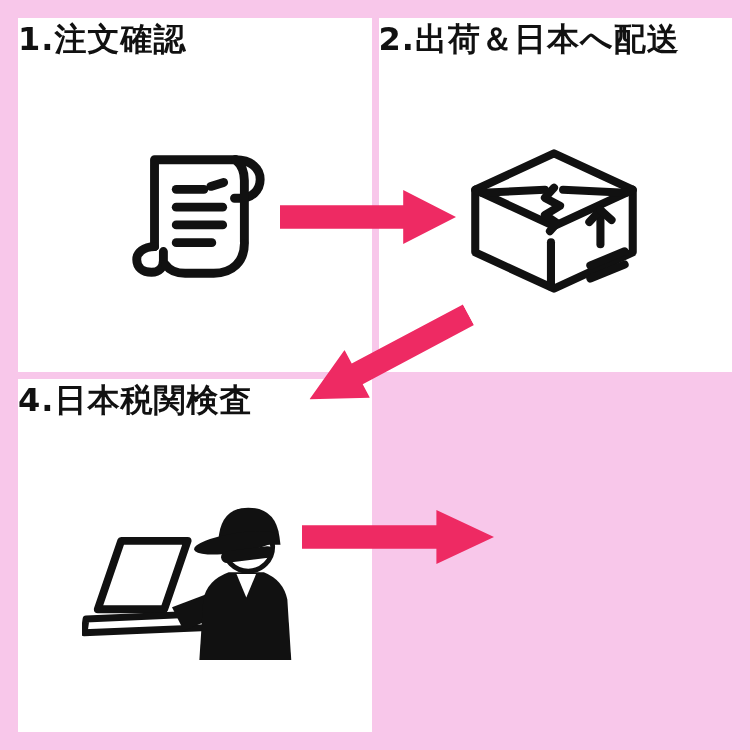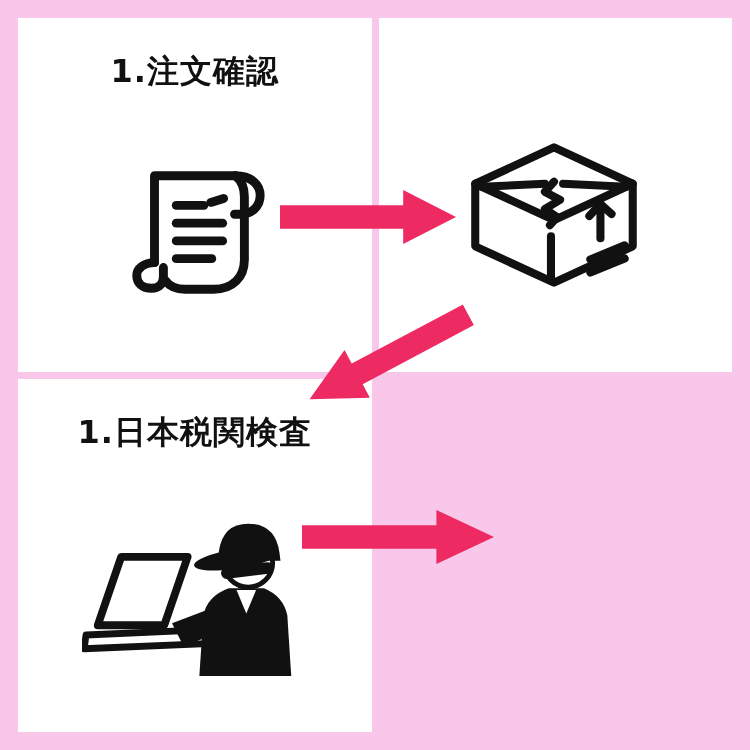--- a/index.html
+++ b/index.html
@@ -22,22 +22,20 @@
     display:grid;
     grid-template-columns:1fr 1fr;
     grid-template-rows:1fr 1fr;
     gap:7px;
     background:var(--frame-pink);
   }
   .cell{
     background:var(--panel-white);
     display:flex;
     flex-direction:column;
-    align-items:center;
-    padding-top:32px;
     box-sizing:border-box;
   }
   .step-title{
     margin:0;
     font-size:32px;
     font-weight:bold;
     color:var(--line-black);
     letter-spacing:1px;
     white-space:nowrap;
   }
@@ -76,41 +74,42 @@
             <path d="M101 49 l13 -4"></path>
             <path d="M66 70 h47"></path>
             <path d="M66 88 h47"></path>
             <path d="M66 106 h36"></path>
           </g>
         </svg>
       </div>
     </section>
 
     <section class="cell">
+      <h2 class="step-title">2.出荷＆日本へ配送</h2>
       <div class="icon-wrap">
         <svg viewBox="0 0 210 170" width="212" height="172" aria-hidden="true">
           <g class="line" stroke-width="8">
             <path d="M26 58 L104 22 L182 58 L182 120 L104 156 L26 120 Z"></path>
             <path d="M26 58 L104 94 L182 58"></path>
             <path d="M101 110 V154"></path>
             <path d="M33 61 L95 58"></path>
             <path d="M113 58 L175 61"></path>
             <path d="M104 56 l-9 10 l15 8 l-15 9 l12 8 l-7 8"></path>
             <path d="M150 112 V82"></path>
             <path d="M150 78 l-11 12"></path>
             <path d="M150 78 l11 10"></path>
             <path d="M140 133 l34 -14"></path>
             <path d="M140 146 l34 -14"></path>
           </g>
         </svg>
       </div>
     </section>
 
     <section class="cell">
-      <h2 class="step-title">1.日本税関検査</h2>
+      <h2 class="step-title">4.日本税関検査</h2>
       <div class="icon-wrap">
         <svg viewBox="0 0 230 175" width="225" height="171" aria-hidden="true">
           <polygon points="16,120 40,50 108,50 84,120" fill="#ffffff" stroke="#111111" stroke-width="8" stroke-linejoin="round"></polygon>
           <polygon points="4,130 140,124 146,138 2,144" fill="#ffffff" stroke="#111111" stroke-width="7" stroke-linejoin="round"></polygon>
           <polygon points="150,96 92,118 104,142 156,120" fill="#111111"></polygon>
           <path d="M120 172 L124 110 Q128 90 150 82 L186 82 Q206 90 210 110 L214 172 Z" fill="#111111"></path>
           <polygon points="158,84 168,108 178,84" fill="#ffffff"></polygon>
           <circle cx="170" cy="56" r="25" fill="#ffffff" stroke="#111111" stroke-width="5"></circle>
           <path d="M140 44 Q144 16 170 16 Q198 16 202 46 L203 54 L139 54 Z" fill="#111111"></path>
           <ellipse cx="158" cy="52" rx="44" ry="10" fill="#111111" transform="rotate(-9 158 52)"></ellipse>

